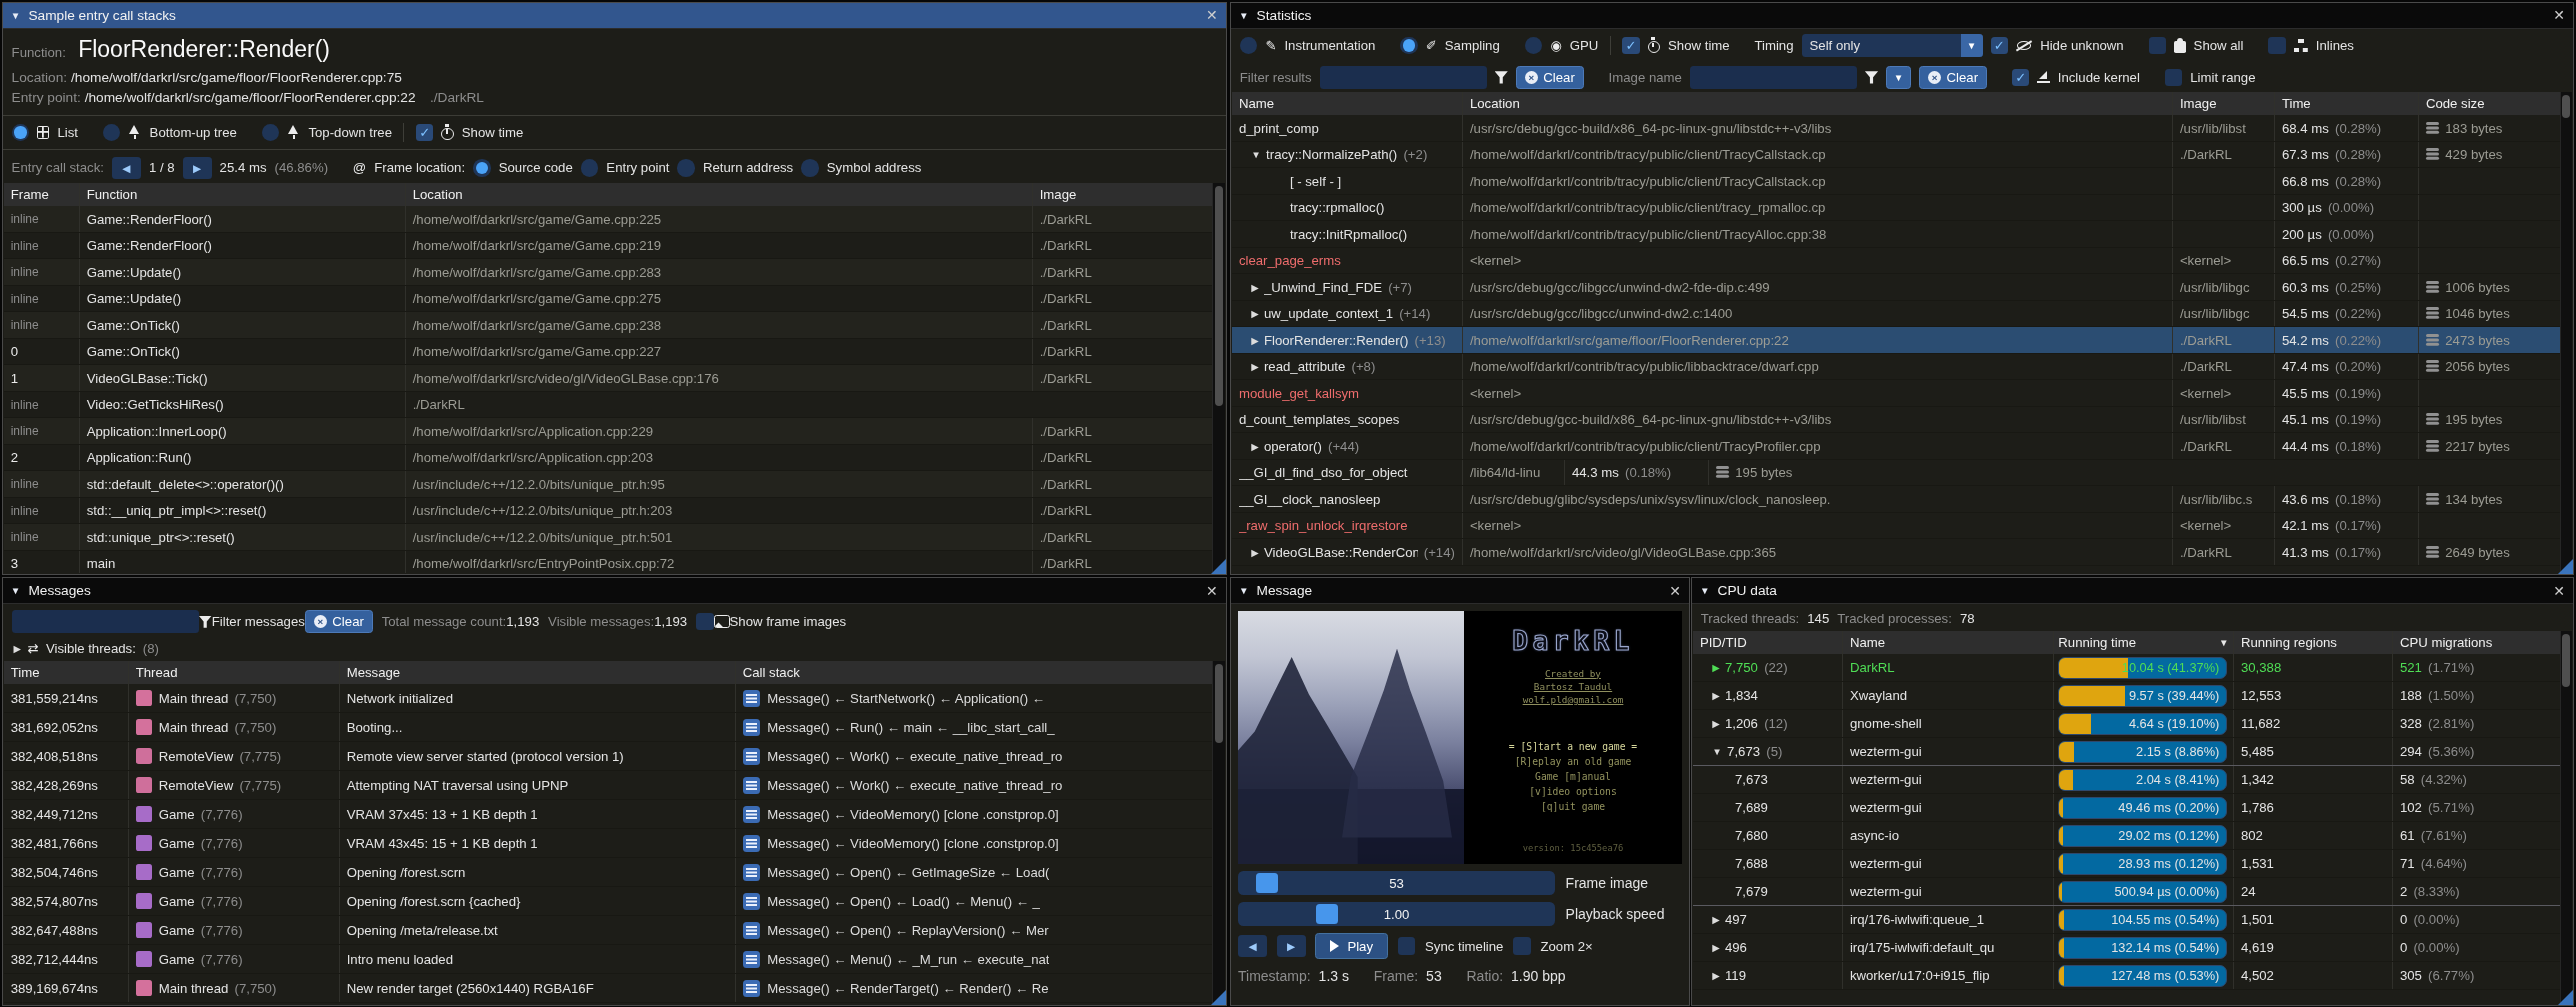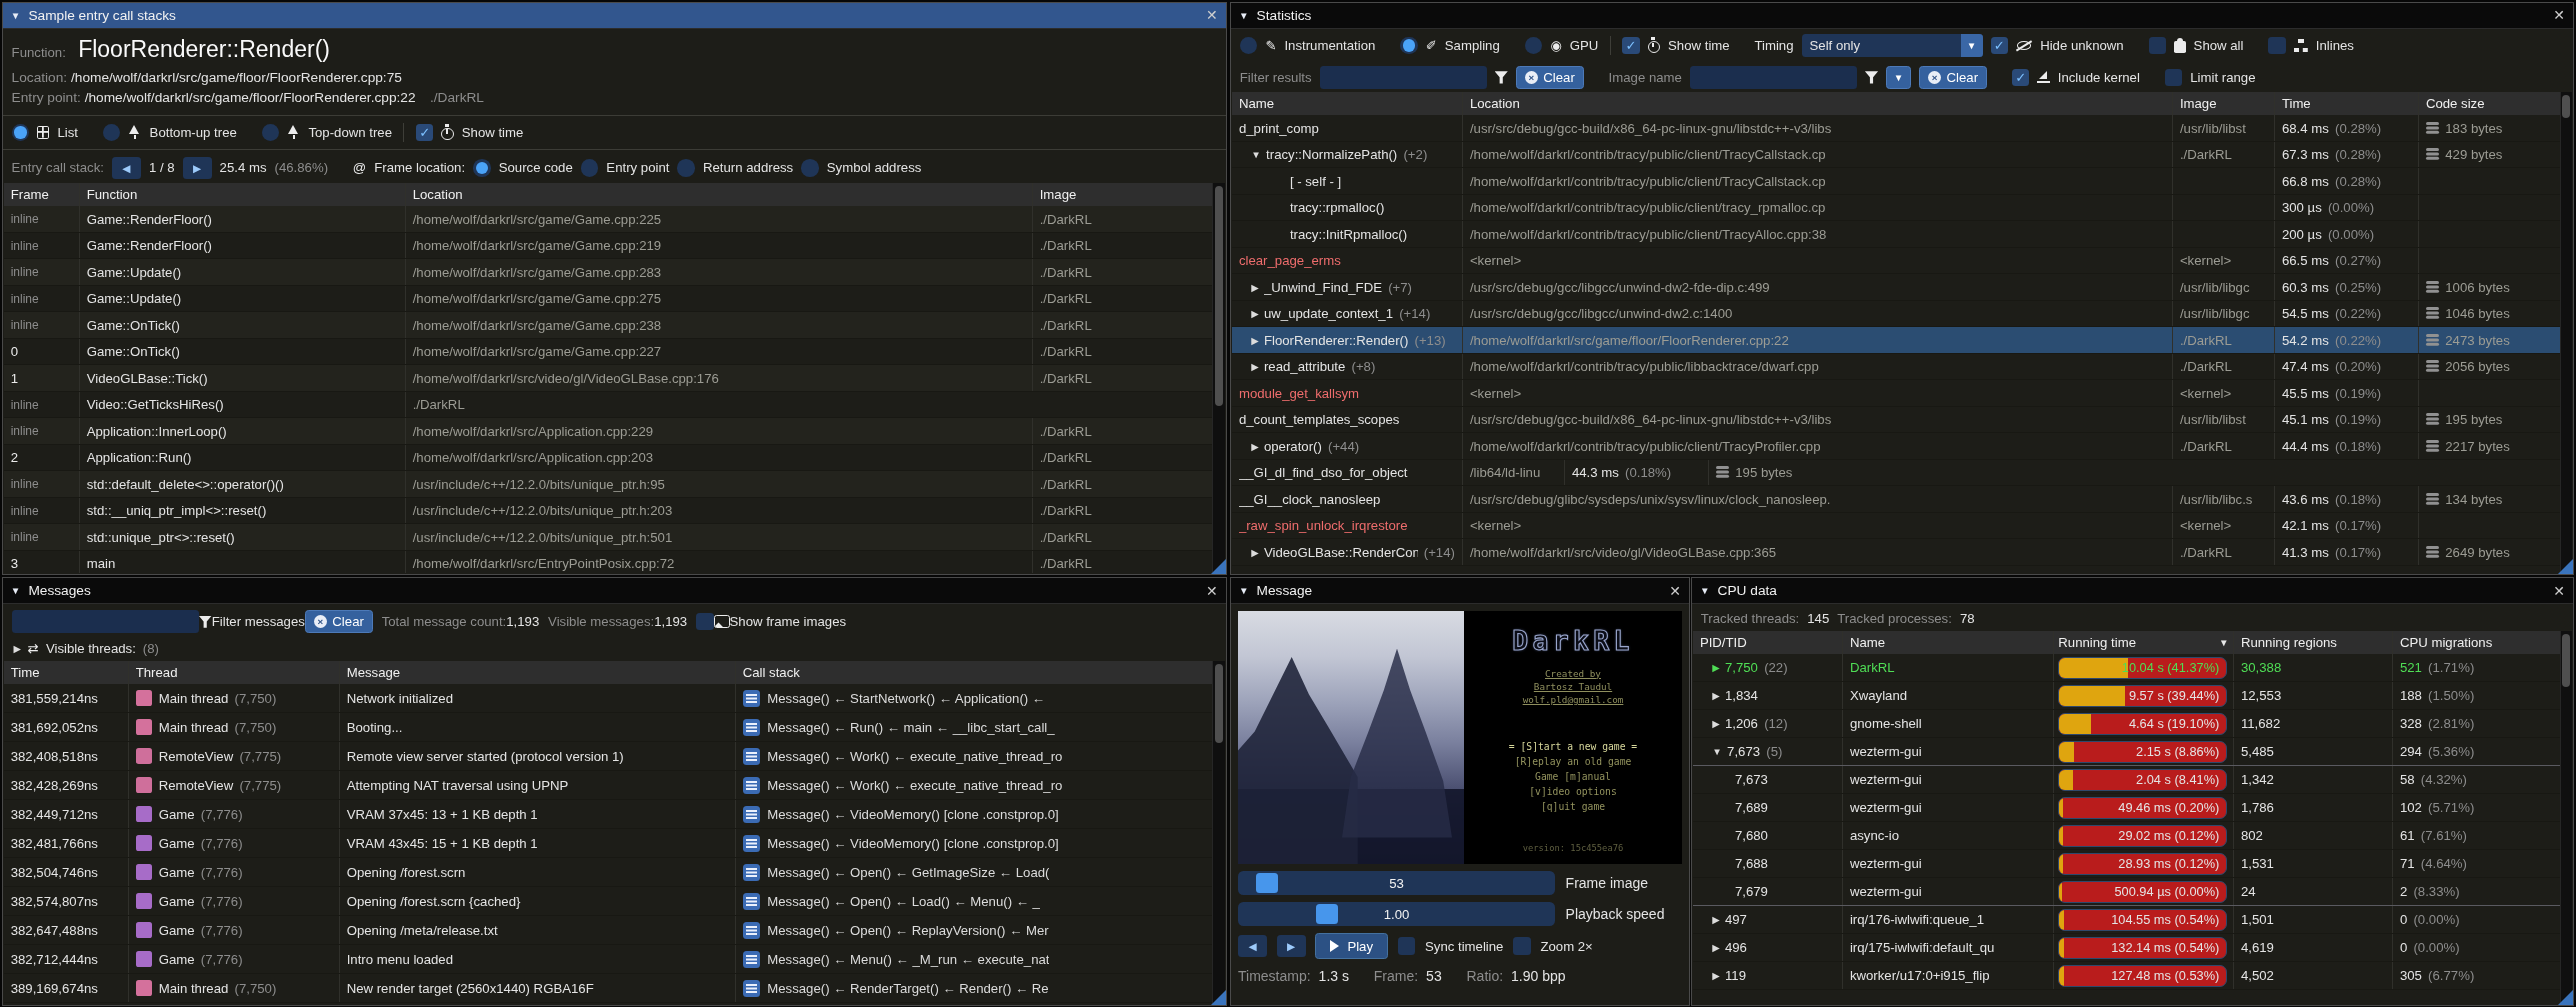--- a/index.html
+++ b/index.html
@@ -113,21 +113,21 @@
   
   .crow{height:27px;flex:0 0 27px;}
   .cc-pid{width:150px;flex:0 0 150px;}
   .cc-name{width:211px;flex:0 0 211px;}
   .cc-time{width:180px;flex:0 0 180px;padding:0 4.4px;}
   .cc-reg{width:159px;flex:0 0 159px;}
   .cc-mig{flex:1;border-right:none;}
   .crow.child .cc-pid{padding-left:42px;}
   .crow.sepb{border-bottom:0.9px solid #5a5a60;}
   .crow.green .pidv,.crow.green .namev,.crow.green .regv,.crow.green .migv,.crow.green .ptxt,.crow.green .arr{color:#4fdd55;}
-  .pill{width:169px;height:22px;background:#b91c1c;border:0.9px solid #2e486c;border-radius:7px;position:relative;overflow:hidden;display:flex;align-items:center;justify-content:flex-end;padding:0 7px;box-sizing:border-box;}
+  .pill{width:169px;height:22px;background:#0369a1;border:0.9px solid #2e486c;border-radius:7px;position:relative;overflow:hidden;display:flex;align-items:center;justify-content:flex-end;padding:0 7px;box-sizing:border-box;}
   .pill .fill{position:absolute;left:0;top:0;bottom:0;background:#dfa50f;}
   .pill .ptxt{position:relative;font-size:12.8px;}
 
   
   .vscroll{position:absolute;right:0;width:11.5px;background:#0f0f0f;border-left:0.9px solid #262626;}
   .vthumb{position:absolute;left:1.8px;right:1.8px;border-radius:5.3px;background:#4f4f4f;}
   .grip{position:absolute;right:0;bottom:0;width:0;height:0;border-left:15px solid transparent;border-bottom:15px solid #3f7fd0;opacity:.9;}
 
   
   .info{padding:7px 8.8px 1.8px 8.8px;}

